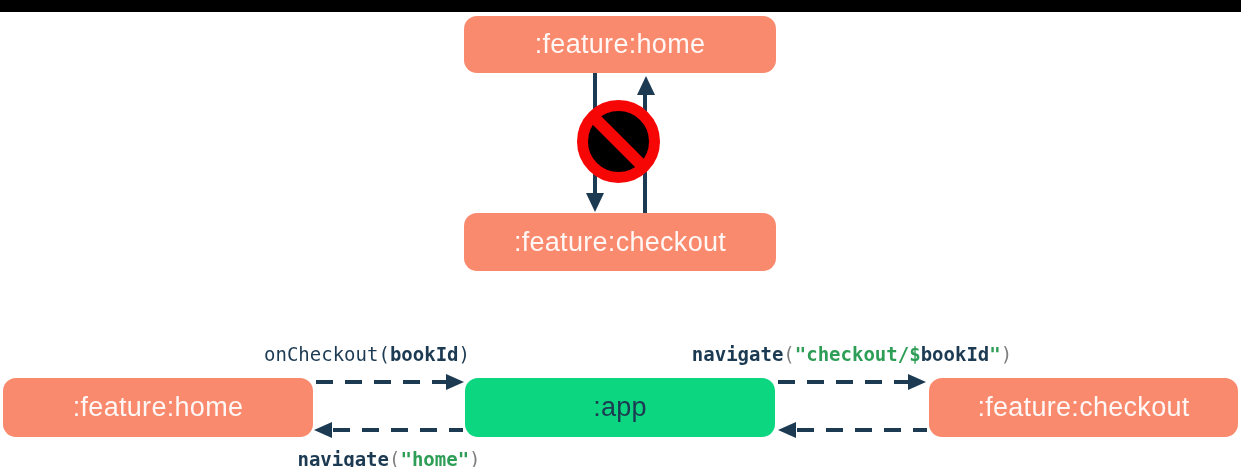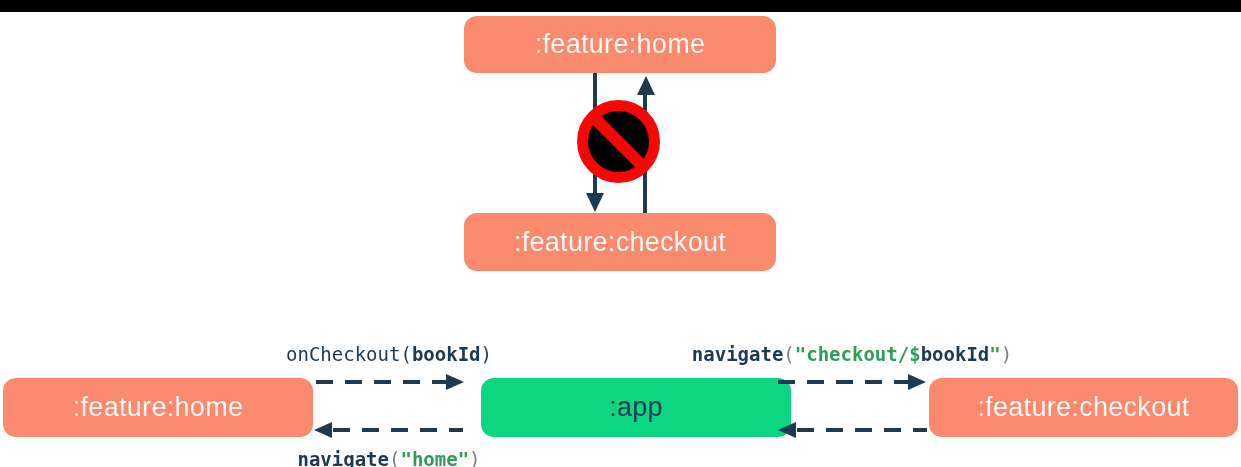--- a/index.html
+++ b/index.html
@@ -102,29 +102,29 @@
     <div class="head-up" style="left:637px; top:64px;"></div>
     <div class="vline" style="left:643px; top:82px; height:119px;"></div>
   </div>
 
   <div class="no-entry"></div>
 
   <div class="box salmon" style="left:464px; top:201px; width:312px; height:58px;">:feature:checkout</div>
 
   <div class="box salmon" style="left:3px; top:366px; width:310px; height:59px;">:feature:home</div>
 
-  <div class="box green" style="left:481px; top:366px; width:310px; height:59px;">:app</div>
+  <div class="box green" style="left:465px; top:366px; width:310px; height:59px;">:app</div>
 
   <div class="box salmon" style="left:929px; top:366px; width:309px; height:59px;">:feature:checkout</div>
 
   <div>
     <div class="dash-h" style="left:316px; top:368px; width:130px;"></div>
     <div class="head-right" style="left:446px; top:361.5px;"></div>
   </div>
-  <div class="code" style="left:389px; top:331px;"><span style="color: rgb(28, 58, 82);">onCheckout(</span><span class="b" style="color: rgb(28, 58, 82);">bookId</span><span style="color: rgb(28, 58, 82);">)</span></div>
+  <div class="code" style="left:367px; top:331px;"><span style="color: rgb(28, 58, 82);">onCheckout(</span><span class="b" style="color: rgb(28, 58, 82);">bookId</span><span style="color: rgb(28, 58, 82);">)</span></div>
 
   <div>
     <div class="head-left" style="left:314px; top:409.5px;"></div>
     <div class="dash-h" style="left:333px; top:416px; width:130px;"></div>
   </div>
   <div class="code" style="left:389px; top:436px;"><span class="b" style="color: rgb(28, 58, 82);">navigate</span><span style="color: rgb(127, 127, 127);">(</span><span class="b" style="color: rgb(46, 158, 87);">"home"</span><span style="color: rgb(127, 127, 127);">)</span></div>
 
   <div>
     <div class="dash-h" style="left:778px; top:368px; width:130px;"></div>
     <div class="head-right" style="left:908px; top:361.5px;"></div>

